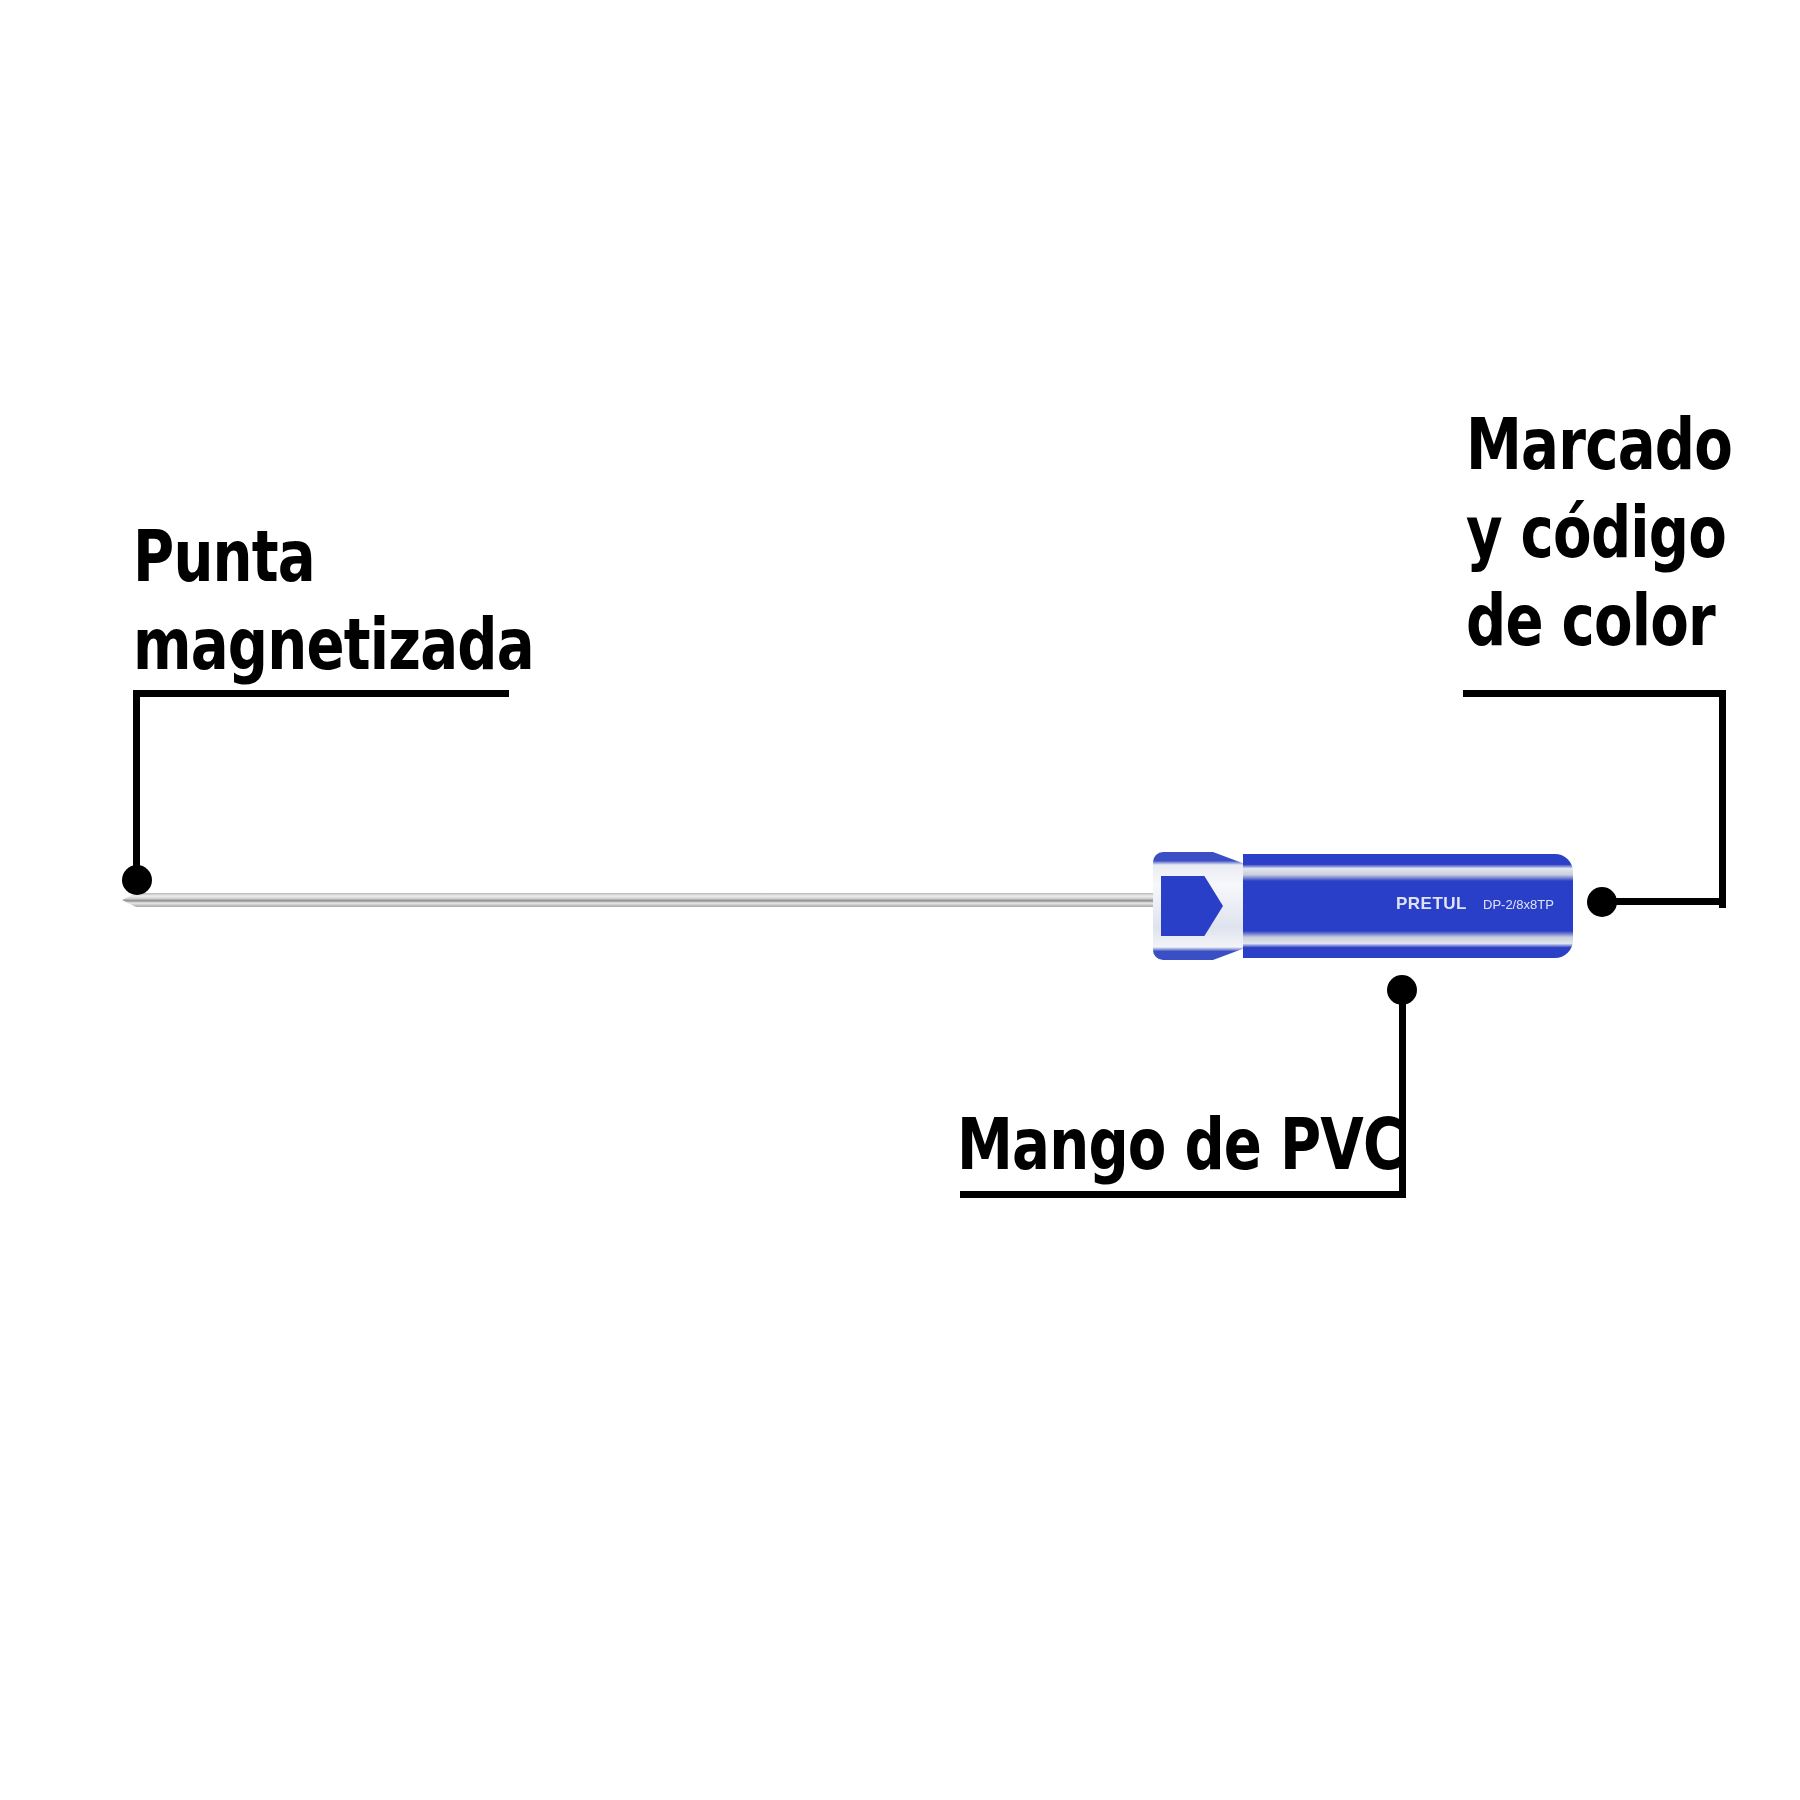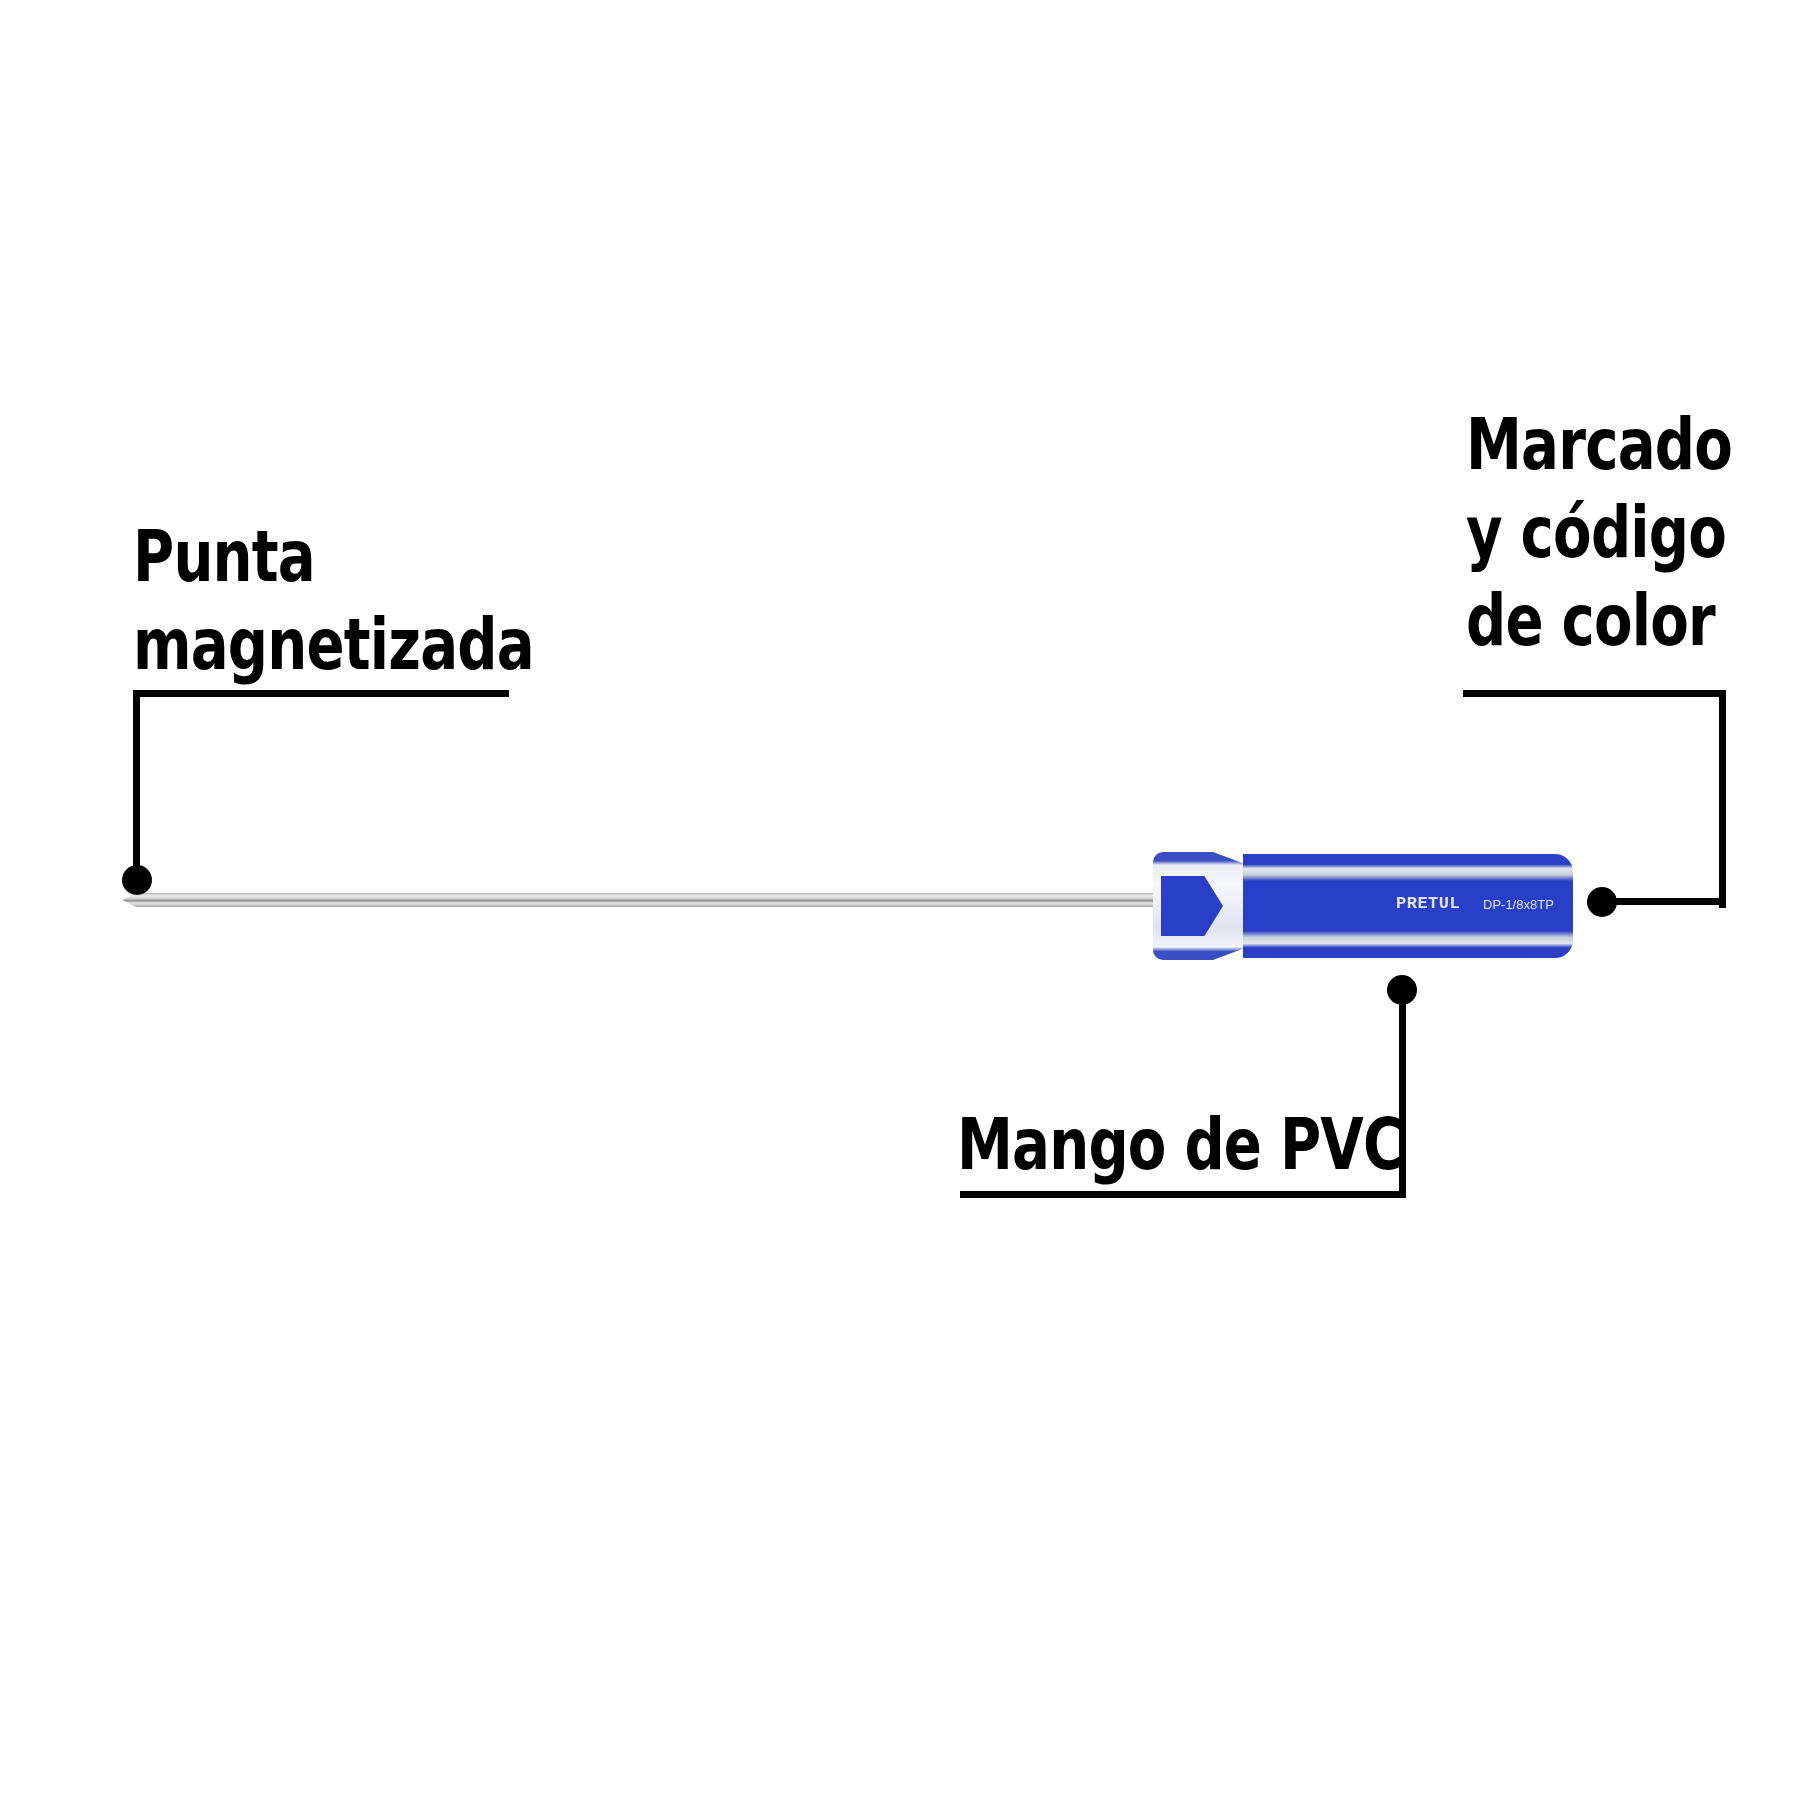--- a/index.html
+++ b/index.html
@@ -17,36 +17,36 @@
   .handle { position:absolute; left:1153px; top:852px; width:420px; height:108px; }
   .handle-neck { position:absolute; left:0; top:0; width:100px; height:108px;
            background:linear-gradient(#3b4fc4 0%, #3b4fc4 8%, #e9ecf3 12%, #f7f8fb 30%, #dfe3ee 70%, #f3f4f8 88%, #3b4fc4 92%, #3b4fc4 100%);
            border-radius:10px 0 0 10px;
            clip-path:polygon(0 0, 60% 0, 100% 14%, 100% 86%, 60% 100%, 0 100%); }
   .neck-blue { position:absolute; left:8px; top:24px; width:62px; height:60px; background:#2a3fc8;
            clip-path:polygon(0 0, 70% 0, 100% 50%, 70% 100%, 0 100%); }
   .handle-body { position:absolute; left:90px; top:2px; width:330px; height:104px;
            border-radius:0 18px 18px 0;
            background:linear-gradient(#2b40c6 0%, #2b40c6 10%, #e3e6ee 14%, #c9cedb 20%, #2a3fc8 26%, #2a3fc8 74%, #c9cedb 80%, #e3e6ee 86%, #2b40c6 90%, #2b40c6 100%); }
-  .brand { position:absolute; left:243px; top:42px; color:#dfe3f5; font-family:Liberation Mono, monospace;
+  .brand { position:absolute; left:243px; top:42px; color:#dfe3f5; font-family:Liberation Sans, sans-serif;
            font-weight:bold; font-size:17px; letter-spacing:0.5px; }
   .code { position:absolute; left:330px; top:45px; color:#dfe3f5; font-family:"Liberation Sans", sans-serif;
            font-size:13px; }
 </style>
 </head>
 <body>
 
 <div class="shaft"></div>
 <div class="handle">
   <div class="handle-neck">
     <div class="neck-blue"></div>
   </div>
   <div class="handle-body"></div>
   <span class="brand">PRETUL</span>
-  <span class="code">DP-1/8x8TP</span>
+  <span class="code">DP-2/8x8TP</span>
 </div>
 
 <div class="label" style="left:133px; top:512px;">
   <div>Punta</div>
   <div>magnetizada</div>
 </div>
 <div class="line" style="left:133px; top:690px; width:376px; height:7px;"></div>
 <div class="line" style="left:133px; top:690px; width:7px; height:190px;"></div>
 <div class="dot" style="left:122px; top:865px;"></div>
 

